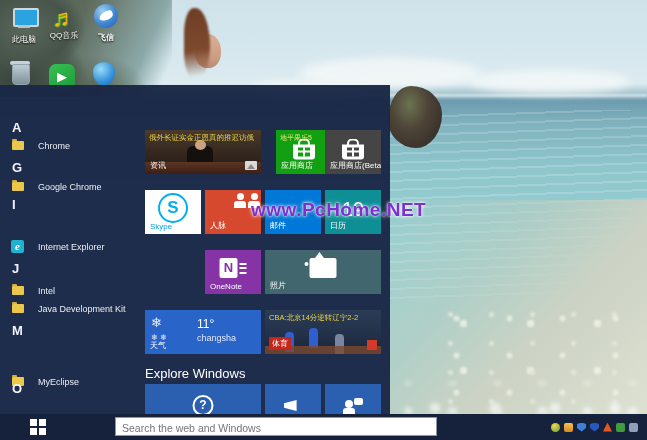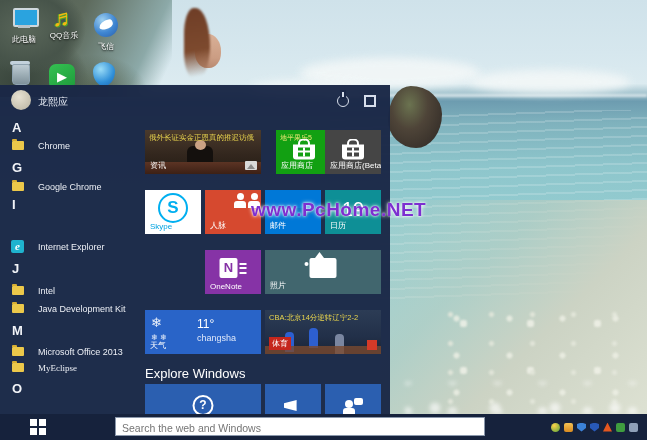--- a/index.html
+++ b/index.html
@@ -155,21 +155,21 @@
   .support-ic .bd{position:absolute;left:0;bottom:0;width:12px;height:6px;border-radius:3px 3px 0 0;background:#fff;}
   .support-ic .bub{position:absolute;right:0;top:0;width:9px;height:7px;border-radius:2px;background:#fff;}
   
   .watermark{position:absolute;left:251px;top:199px;z-index:9;font-size:19px;font-weight:bold;letter-spacing:.5px;
       color:#7d2fd0;text-shadow:0 0 2px #fff,0 0 4px #fff;white-space:nowrap;}
   
   .taskbar{position:absolute;left:0;top:414px;width:647px;height:26px;background:#16223c;z-index:10;}
   .startbtn{position:absolute;left:30px;top:5px;width:16px;height:16px;
       background-image:linear-gradient(#16223c,#16223c),linear-gradient(#16223c,#16223c),linear-gradient(#fff,#fff);
       background-size:2px 100%,100% 2px,100% 100%;background-position:7px 0,0 7px,0 0;background-repeat:no-repeat;}
-  .searchbox{position:absolute;left:115px;top:3px;width:370px;height:19px;background:#fff;border:1px solid #8a97ab;box-sizing:border-box;}
+  .searchbox{position:absolute;left:115px;top:3px;width:322px;height:19px;background:#fff;border:1px solid #8a97ab;box-sizing:border-box;}
   .searchbox input{width:100%;height:100%;border:none;outline:none;font-size:10.5px;color:#444;padding:0 6px;box-sizing:border-box;background:transparent;font-family:"Liberation Sans",sans-serif;}
   .tray{position:absolute;left:551px;top:7px;width:92px;height:12px;display:flex;gap:4px;align-items:center;}
   .tray span{display:inline-block;width:9px;height:9px;}
   .tr1{border-radius:50%;background:radial-gradient(circle at 35% 30%,#ffd24a,#57a33a);}
   .tr2{border-radius:2px;background:linear-gradient(180deg,#f4c153,#d88a20);}
   .tr3{clip-path:polygon(50% 0,100% 18%,100% 60%,50% 100%,0 60%,0 18%);background:#3b82d8;}
   .tr4{clip-path:polygon(50% 0,100% 18%,100% 60%,50% 100%,0 60%,0 18%);background:#2859b8;}
   .tr5{clip-path:polygon(50% 0,100% 100%,0 100%);background:#e4571f;}
   .tr6{border-radius:2px;background:#3f9d3f;}
   .tr7{border-radius:2px;background:#8fa0b8;width:11px;height:8px;}
@@ -193,49 +193,38 @@
 <div class="rock"></div>
 
 <div class="dicon" style="left:4px;top:8px;">
   <span class="ic pc-ic"><span class="scr"></span><span class="base"></span></span>
   <span class="lbl">此电脑</span>
 </div>
 <div class="dicon" style="left:44px;top:6px;">
   <span class="ic note-ic">♬</span>
   <span class="lbl">QQ音乐</span>
 </div>
-<div class="dicon" style="left:86px;top:13px;">
+<div class="dicon" style="left:86px;top:4px;font-weight:bold;">
   <span class="ic dove-ic"></span>
   <span class="lbl">飞信</span>
 </div>
 <div class="dicon" style="left:0px;top:60px;">
   <span class="ic bin-ic"><span class="lid"></span><span class="cup"></span></span>
   <span class="lbl"></span>
 </div>
 <div class="dicon" style="left:42px;top:64px;">
   <span class="ic play-ic">▶</span>
   <span class="lbl"></span>
 </div>
 <div class="dicon" style="left:84px;top:62px;">
   <span class="ic drop-ic"></span>
   <span class="lbl"></span>
 </div>
 
 <div class="menu">
-  <div class="mhead">
-    <span class="avatar"></span>
-    <span class="uname">龙熙应</span>
-    <span class="power"></span>
-    <span class="expand">
-        <i></i>
-        <i></i>
-        <i></i>
-        <i></i>
-      </span>
-  </div>
 
   <div class="list-row letter" style="top:35px;">A</div>
   <div class="list-row app-row" style="top:53px;">
     <span class="folder"></span>
       <span class="alabel">Chrome</span>
     </div>
   <div class="list-row letter" style="top:75px;">G</div>
   <div class="list-row app-row" style="top:94px;">
     <span class="folder"></span>
       <span class="alabel">Google Chrome</span>
@@ -248,25 +237,21 @@
   <div class="list-row letter" style="top:176px;">J</div>
   <div class="list-row app-row" style="top:198px;">
     <span class="folder"></span>
       <span class="alabel">Intel</span>
     </div>
   <div class="list-row app-row" style="top:216px;">
     <span class="folder"></span>
       <span class="alabel">Java Development Kit</span>
     </div>
   <div class="list-row letter" style="top:238px;">M</div>
-  <div class="list-row app-row" style="top:259px;">
-    <span class="folder"></span>
-      <span class="alabel">Microsoft Office 2013</span>
-    </div>
-  <div class="list-row app-row" style="top:275px;font-family:Liberation Serif, serif;">
+  <div class="list-row app-row" style="top:289px;">
     <span class="folder"></span>
       <span class="alabel">MyEclipse</span>
     </div>
   <div class="list-row letter" style="top:296px;">O</div>
 
   <div class="tile wide t-news" style="left:145px;top:45px;">
     <span class="figure"></span>
     <span class="head"></span>
     <span class="desk"></span>
     <span class="hline">俄外长证实金正恩真的推迟访俄</span>

